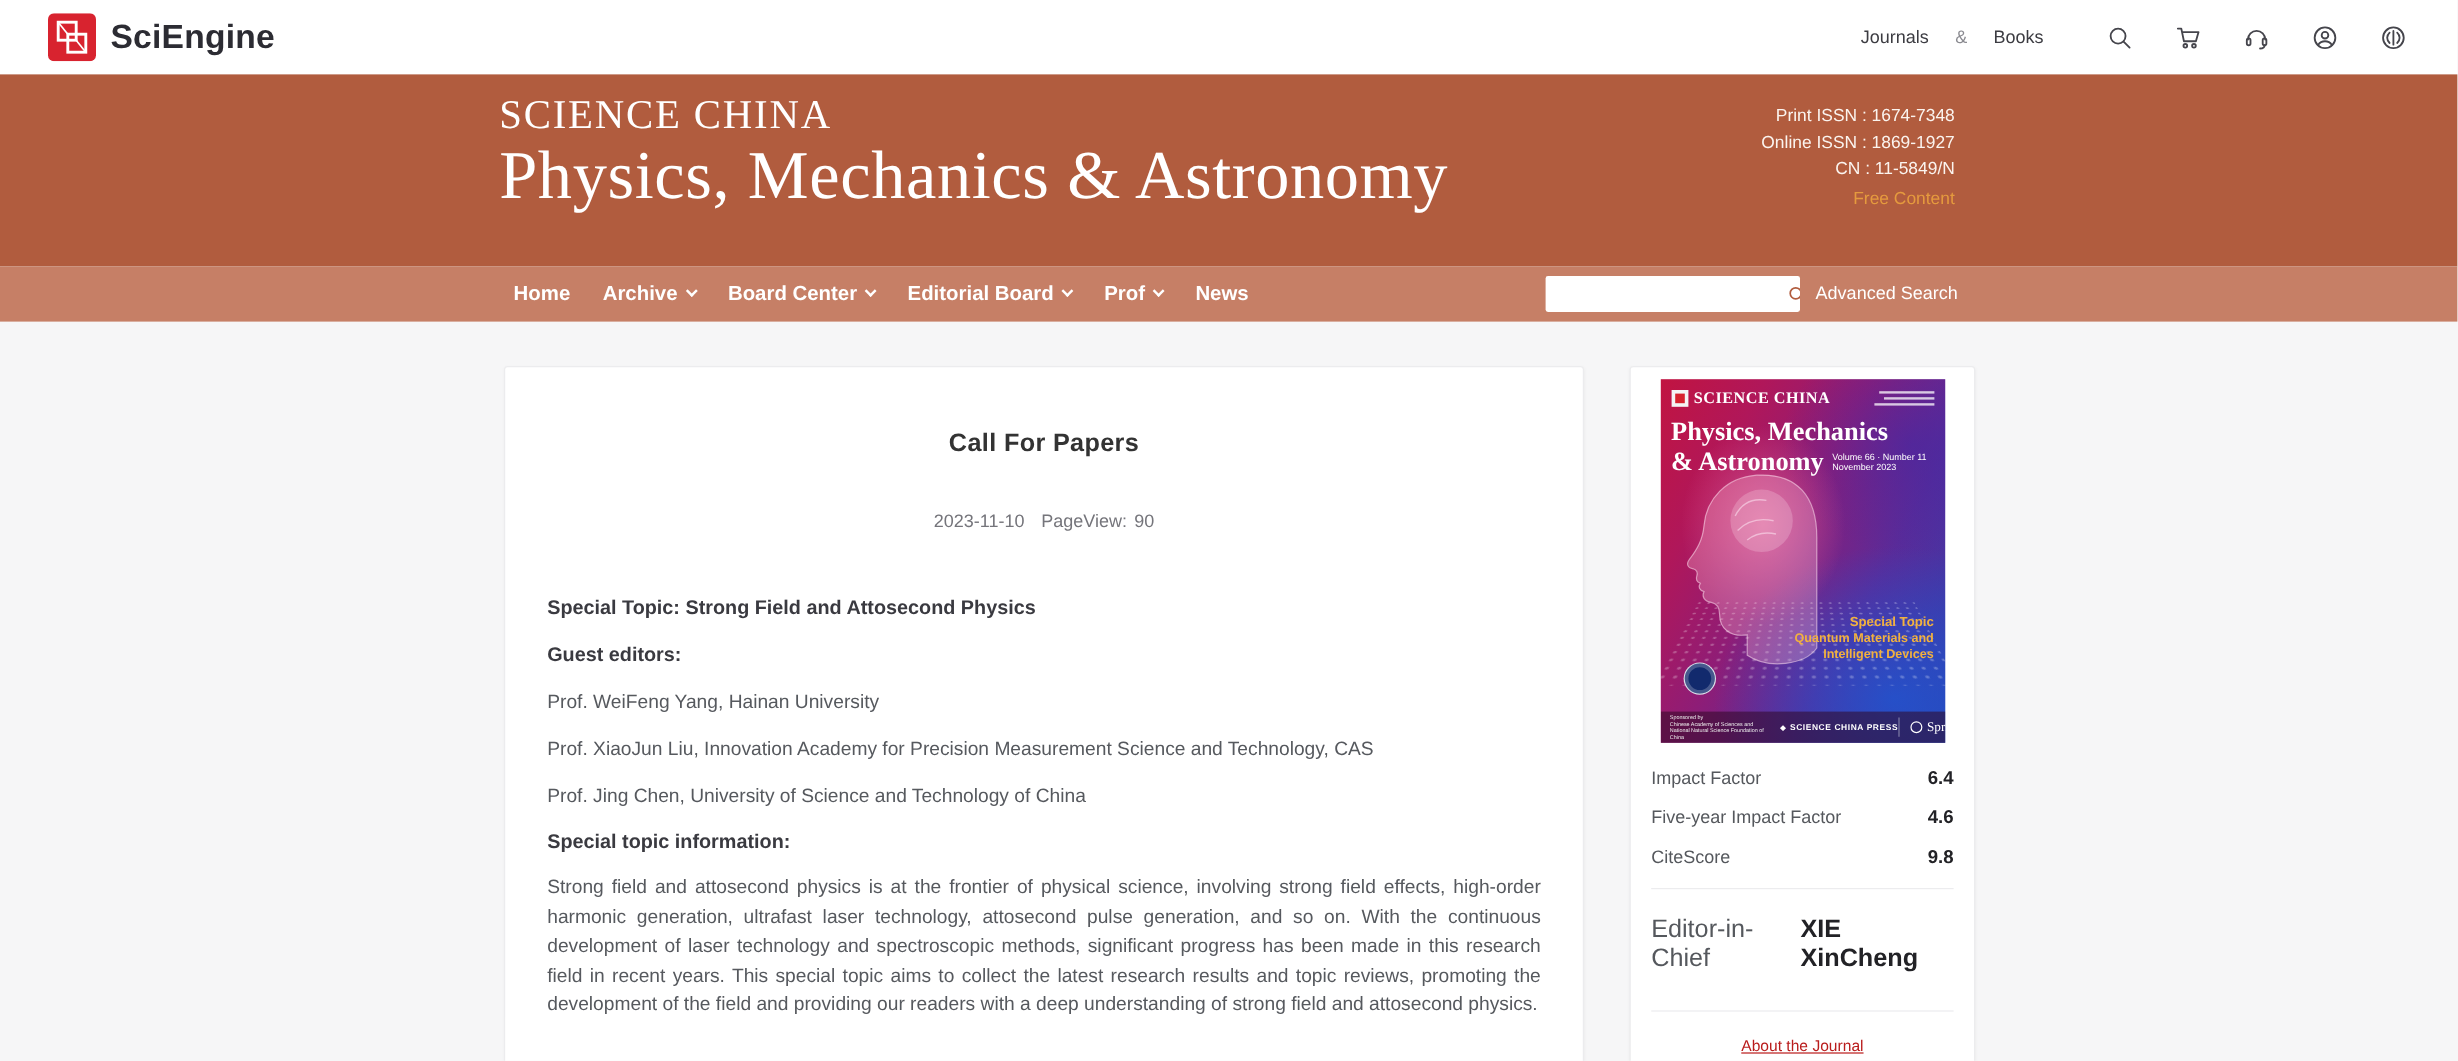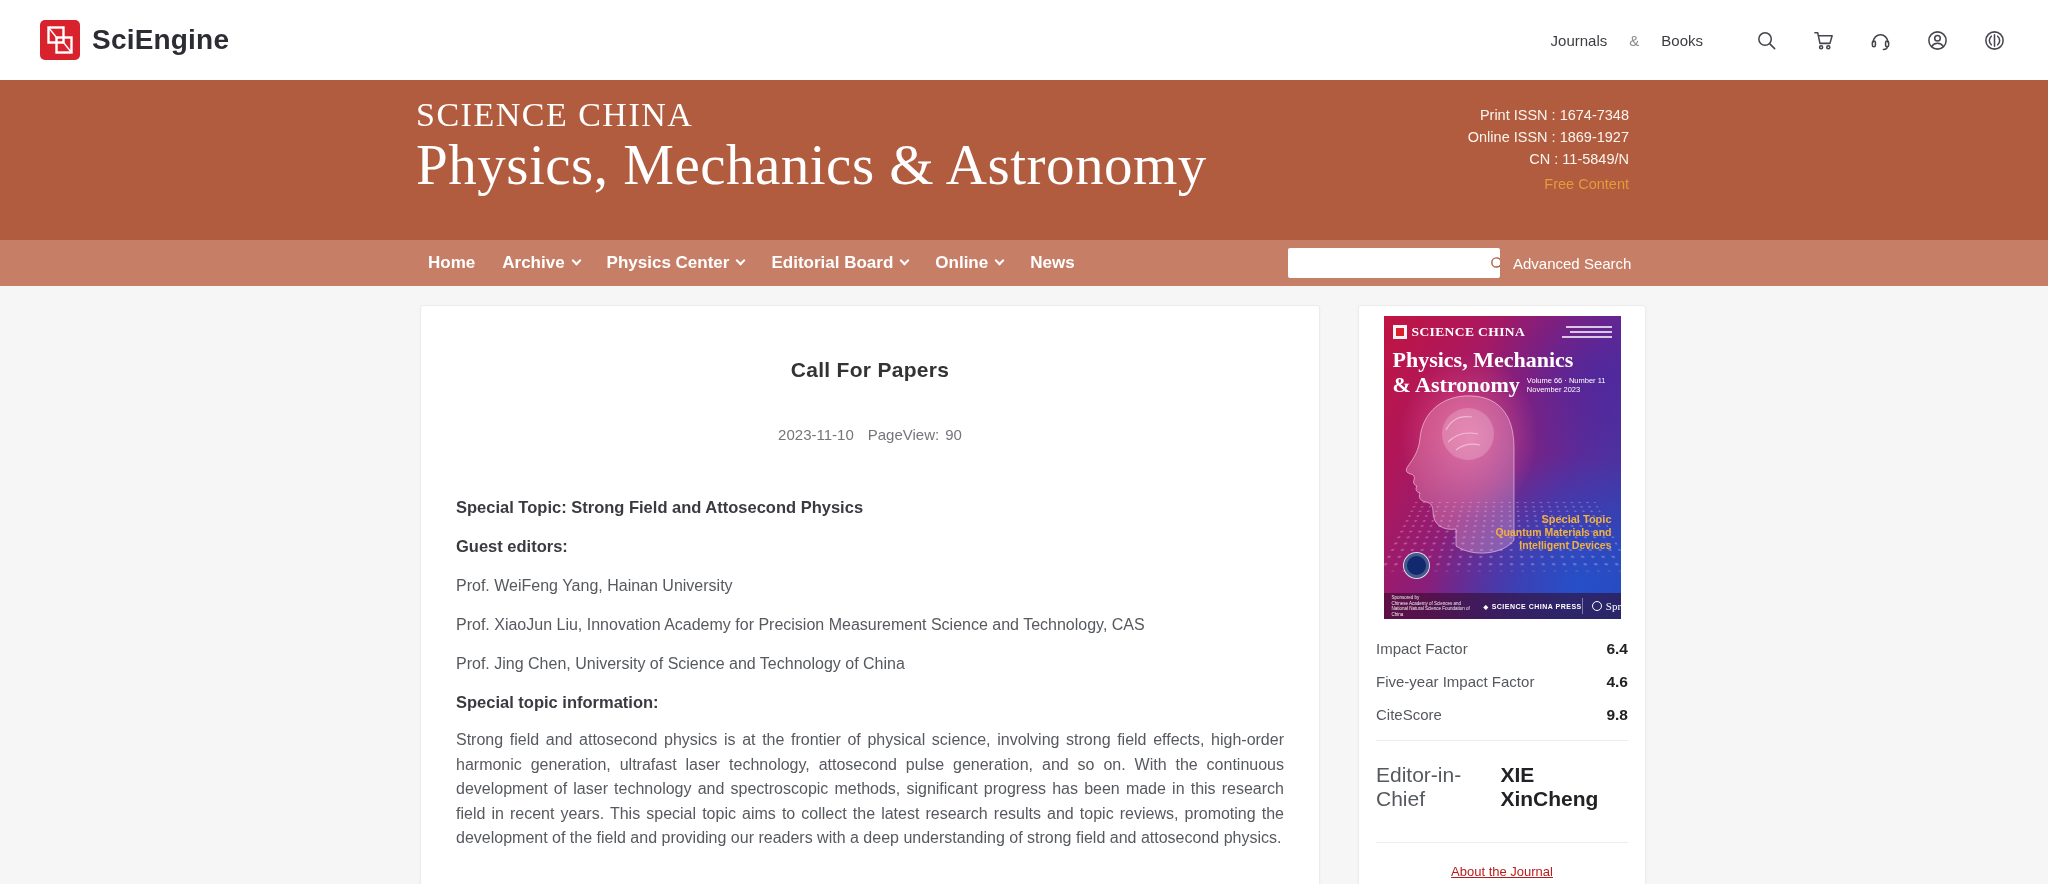--- a/index.html
+++ b/index.html
@@ -7,21 +7,21 @@
   body {
     position:relative;
     overflow:hidden;
     background:var(--page-bg,#f6f6f7);
     font-family:"Liberation Sans",sans-serif;
     color:#333;
   }
 
   
   .topbar {
-    height:80px; background:#fff;
+    height:62px; background:#fff;
     display:flex; align-items:center;
     padding:0 42px 0 40px;
   }
   .brand { display:flex; align-items:center; gap:12px; }
   .brand-logo { width:40px; height:40px; }
   .brand-name { font-size:28px; font-weight:bold; color:var(--text-dark,#2c2c33); letter-spacing:.2px; }
   .topbar-right { margin-left:auto; display:flex; align-items:center; gap:34px; }
   .topbar-links { display:flex; gap:22px; font-size:15px; color:#3c3c42; margin-right:18px; }
   .topbar-links .amp { color:#8a8a90; }
   .tb-link { cursor:pointer; }
@@ -185,29 +185,29 @@
 
 <nav class="navbar">
   <span class="nav-item">
       <span>Home</span>
     </span>
   <span class="nav-item">
       <span>Archive</span>
       <i class="caret"></i>
     </span>
   <span class="nav-item">
-      <span>Physics Center</span>
+      <span>Board Center</span>
       <i class="caret"></i>
     </span>
   <span class="nav-item">
       <span>Editorial Board</span>
       <i class="caret"></i>
     </span>
   <span class="nav-item">
-      <span>Online</span>
+      <span>Prof</span>
       <i class="caret"></i>
     </span>
   <span class="nav-item">
       <span>News</span>
     </span>
 
   <div class="nav-search">
     <input type="text" value="" style="">
     <span class="search-btn">
       <svg viewBox="0 0 24 24">

